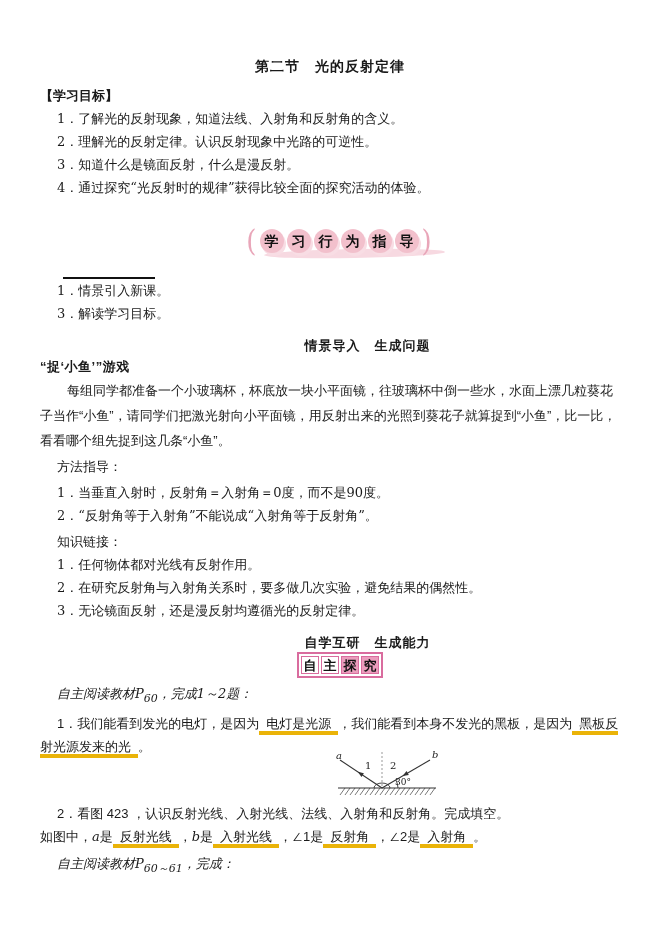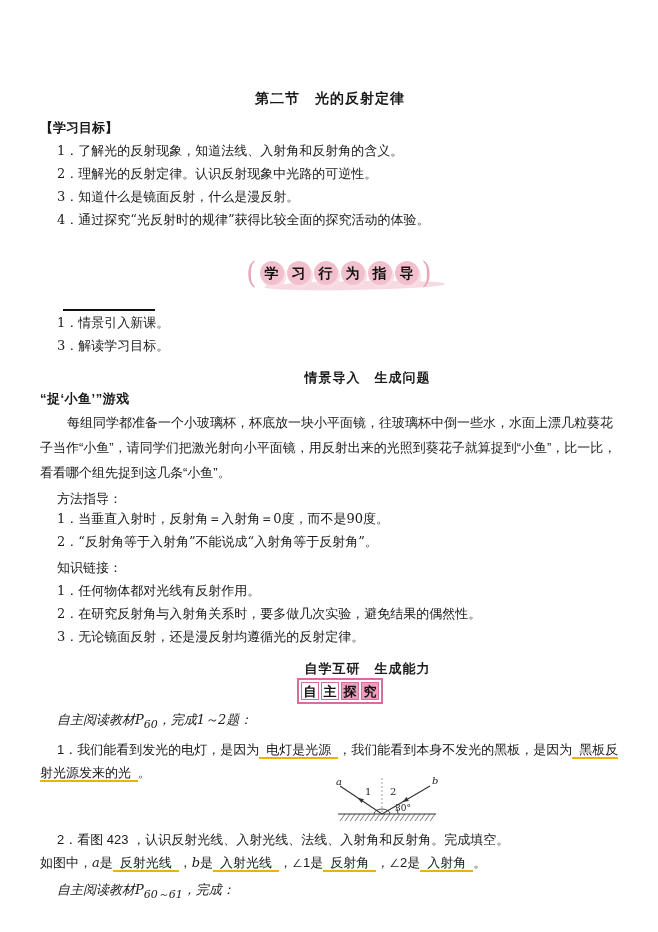--- a/index.html
+++ b/index.html
@@ -1,19 +1,19 @@
 <!DOCTYPE html>
 <html><head>
 <meta charset="utf-8">
 <style>
   * { margin:0; padding:0; box-sizing:border-box; }
   html,body { background:#fff; }
   .page {
     position:relative; width:658px; height:932px; background:#ffffff;
-    padding:90px 38px 0 40px; overflow:hidden;
+    padding:58px 38px 0 40px; overflow:hidden;
     font-family:"Liberation Sans", sans-serif; font-size:13px; color:#1a1a1a;
   }
   .title { text-align:center; font-size:14px; font-weight:bold; line-height:16px; letter-spacing:1px; }
   .obj-head { margin-top:13px; font-size:13px; line-height:17px;font-weight:bold; }
   .obj-item, .bh-item, .mt-item, .kn-item { padding-left:17px; line-height:23px; font-family:"DejaVu Serif", serif; }
   .obj-list { margin-top:3px; }
 
   
   .banner { margin-top:30px; height:36px; display:flex; justify-content:center; align-items:flex-start; padding-left:18px; position:relative; }
   .banner-inner { position:relative; display:flex; gap:3px; align-items:center; }
@@ -27,37 +27,37 @@
   .short-rule { margin-top:12px; margin-left:23px; width:92px; border:none; border-top:2px solid #111; }
   .bh-head { margin-top:7px; padding-left:17px; line-height:17px; }
 
   .script-head { margin-top:12px; text-align:center; padding-left:75px; font-family:"DejaVu Serif", serif;
     font-weight:bold; font-size:13px; line-height:17px; letter-spacing:1px; }
   .game-title { margin-top:3px; font-size:13px; line-height:19px; font-weight:bold; letter-spacing:0.5px; }
   .game-para { margin-top:2px; line-height:25px; text-indent:27px; }
 
   .mt-head, .kn-head { padding-left:17px; line-height:17px; }
   .mt-head { margin-top:5px; }
-  .mt-list { margin-top:0; }
+  .mt-list { margin-top:6px; }
   .kn-head { margin-top:6px; }
   .kn-list { margin-top:3px; }
 
   
   .badge-row { text-align:center; padding-left:20px; margin-top:1px; }
   .badge { display:inline-flex; gap:2px; border:2px solid #d96c9e; background:#fff; padding:2px; }
   .badge-char { width:18px; height:18px; font-size:13px; font-weight:bold; line-height:18px; text-align:center;
     font-family:"DejaVu Serif", serif; color:#111; }
   .badge-char.open { background:#fff; border:1px solid #d96c9e; }
   .badge-char.solid { background:#eb9dbd; border:1px solid #d96c9e; }
 
   .reading { margin-top:7px; padding-left:17px; line-height:17px; font-family:"DejaVu Serif", serif; font-style:italic; }
   .reading sub { font-size:11px; }
 
   .q1 { margin-top:5px; line-height:23px; text-indent:17px; }
-  .ans { font-family:"DejaVu Serif", serif; border-bottom:2px solid #eab308; padding:0 7px; }
+  .ans { font-family:"DejaVu Serif", serif; border-bottom:4px solid #eab308; padding:0 7px; }
   .it { font-style:italic; font-family:"DejaVu Serif", serif; }
 
   .figure-wrap { margin-top:-10px; margin-left:292px; width:120px; height:56px; }
   .q2 { margin-top:-2px; }
   .q2-line1 { line-height:23px; text-indent:17px; }
   .q2-line2 { line-height:23px; }
   svg text { font-family:"DejaVu Serif", serif; }
 </style>
 </head>
 <body>

